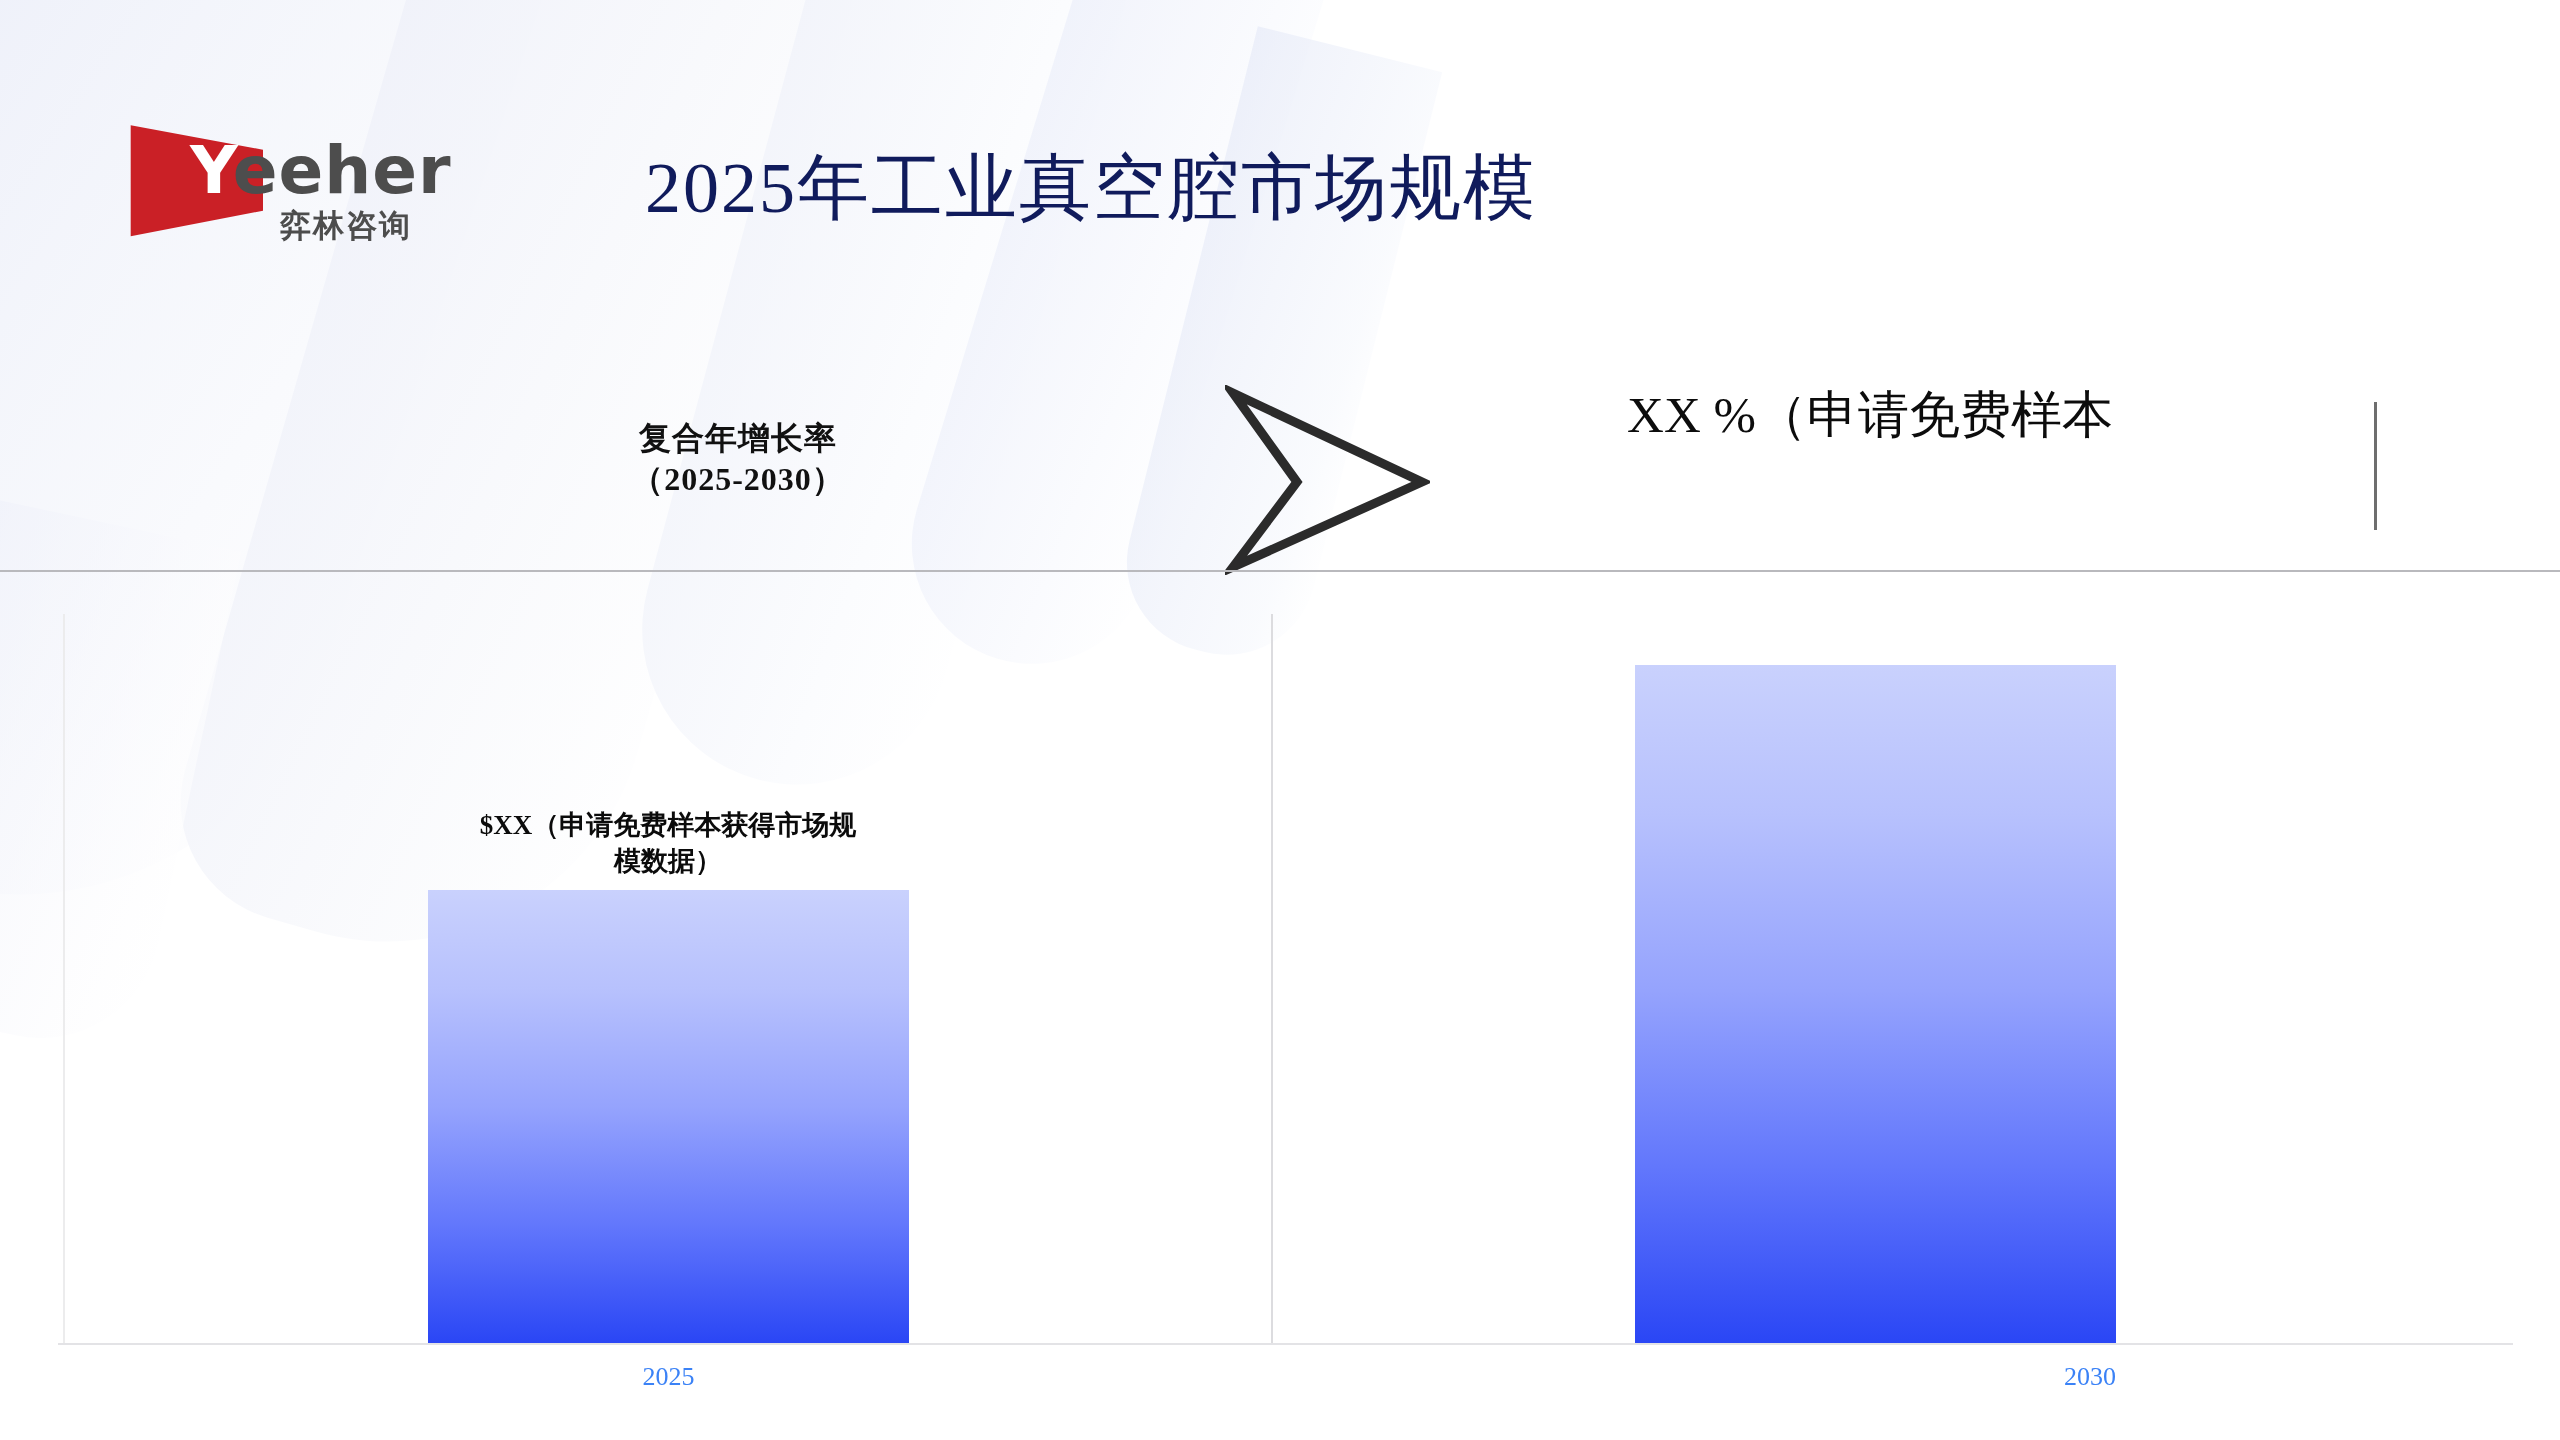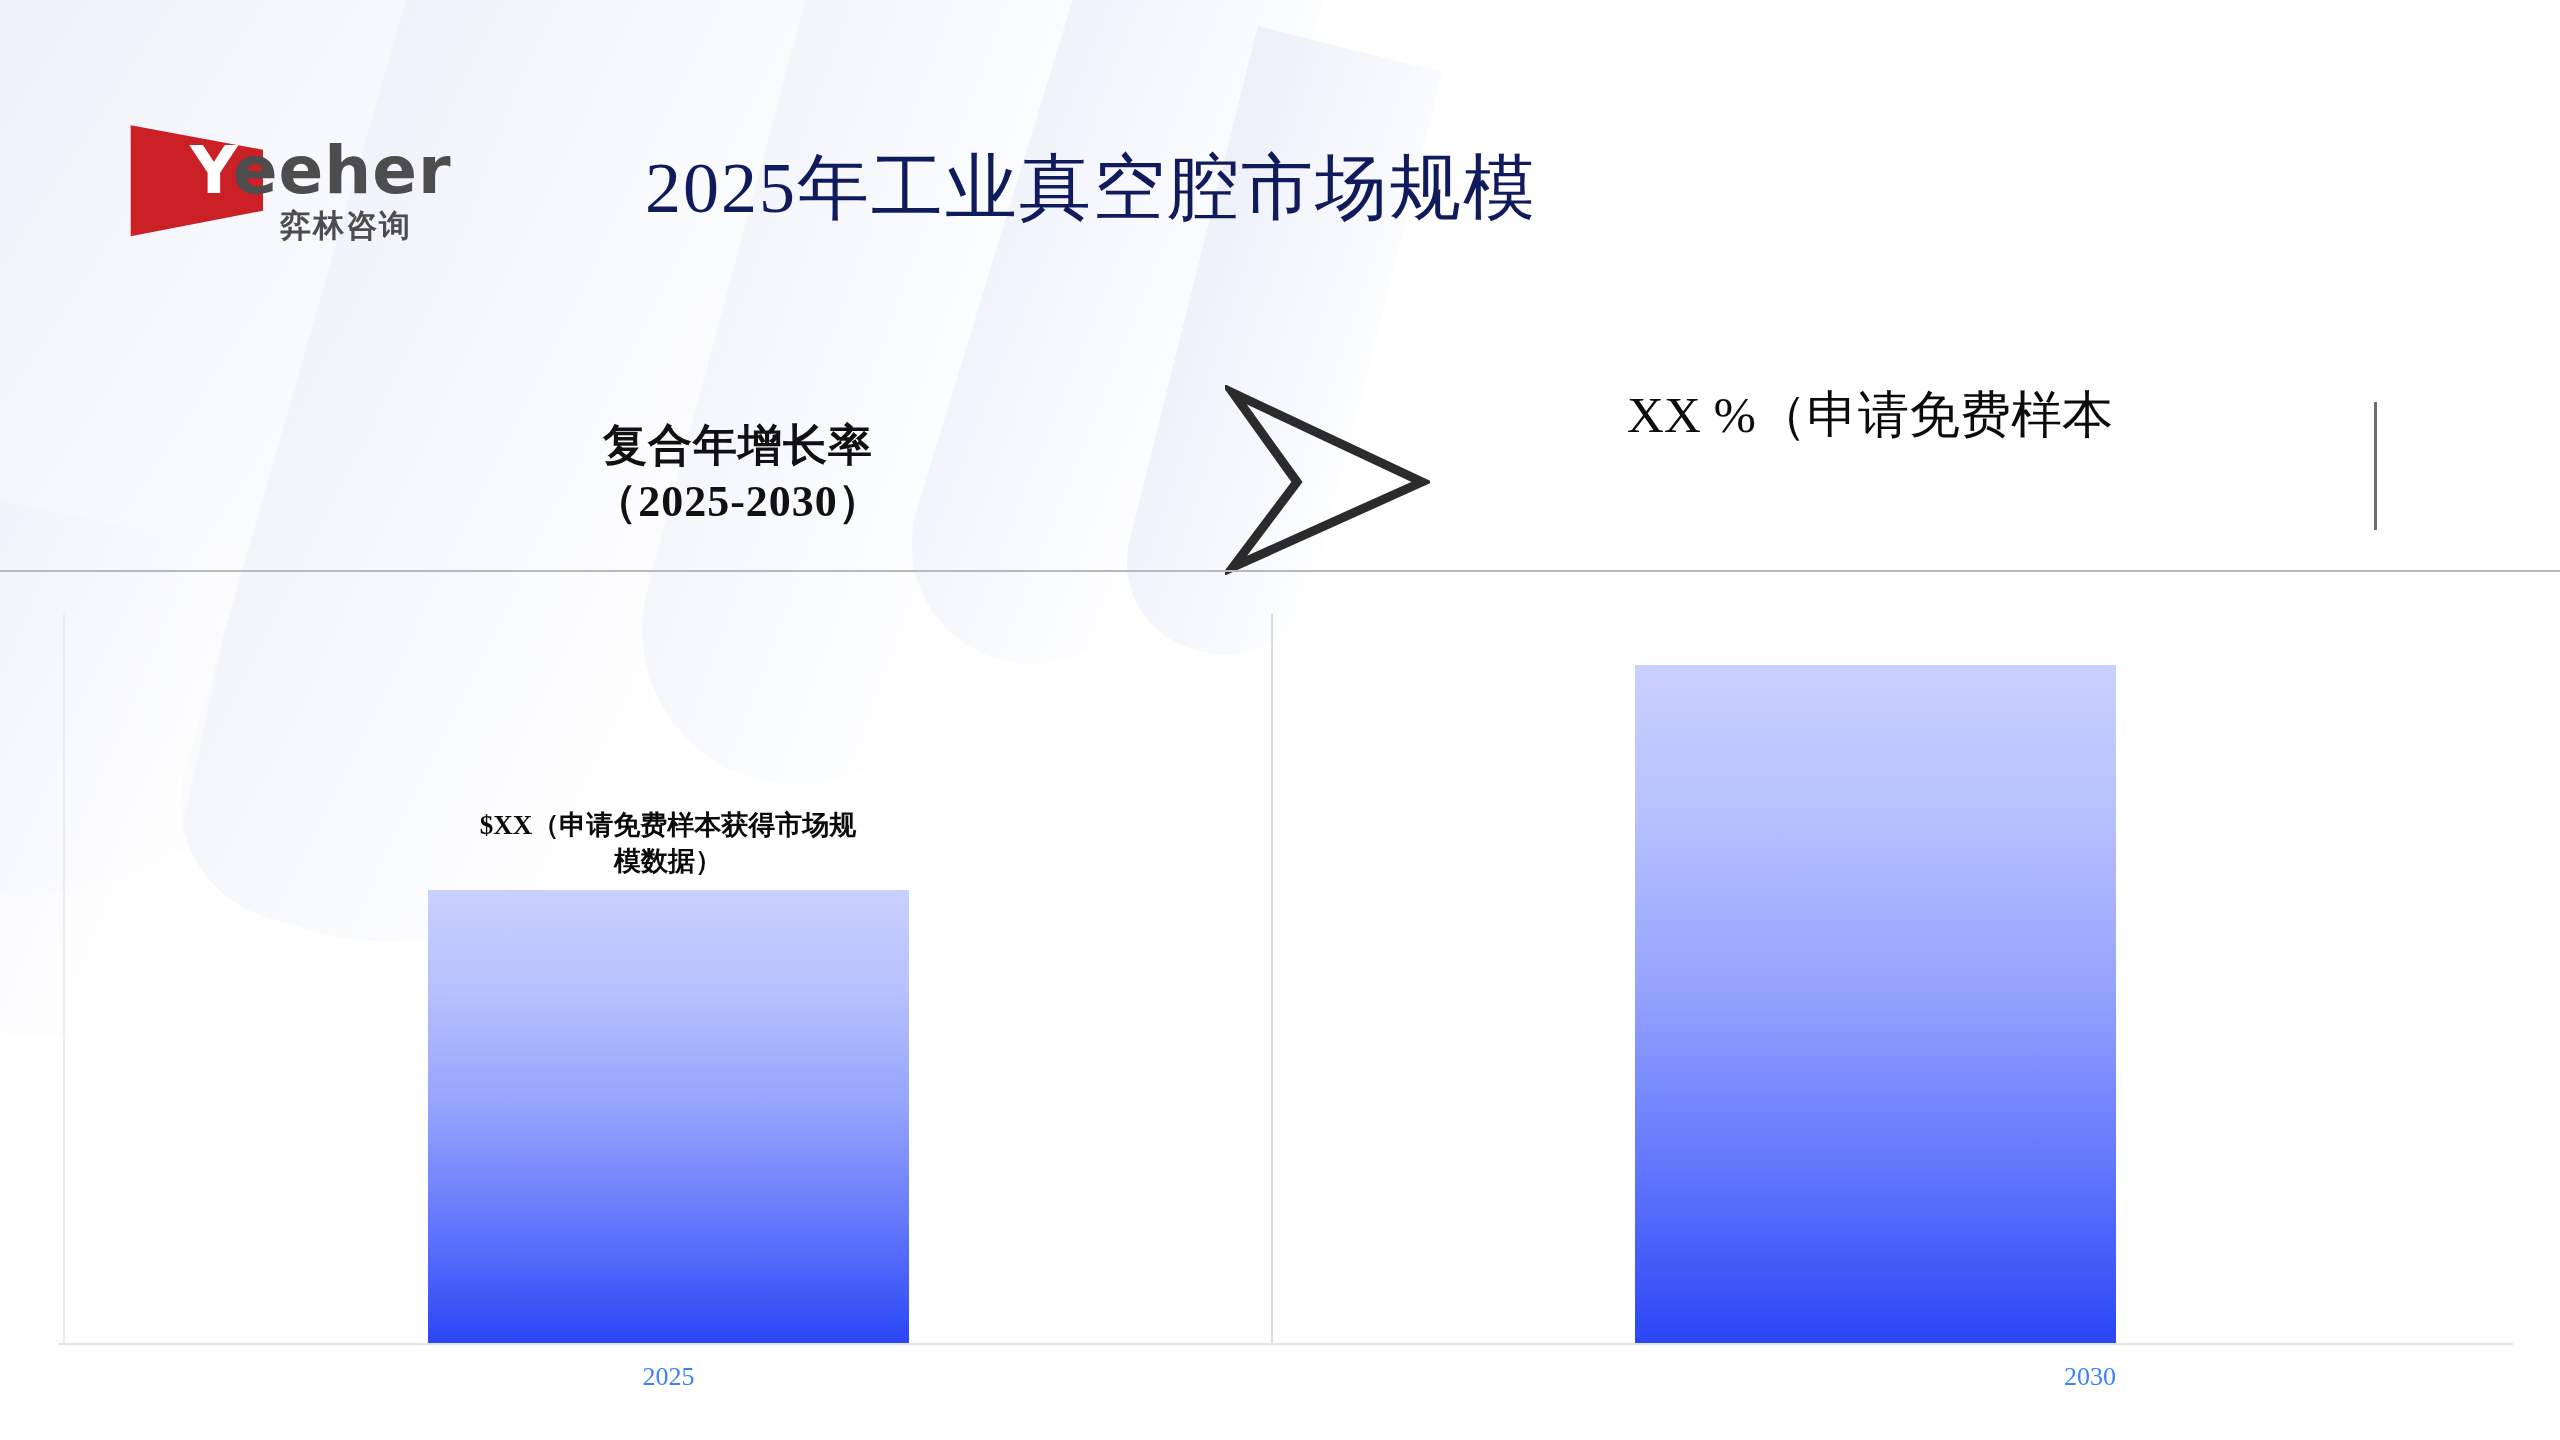--- a/index.html
+++ b/index.html
@@ -134,21 +134,21 @@
 
   
   #cagr-block {
     position: absolute;
     left: 548px;
     top: 418px;
     width: 380px;
     text-align: center;
     color: #111111;
     font-weight: 700;
-    font-size: 44px;
+    font-size: 32px;
     line-height: 1.28;
     letter-spacing: 1px;
   }
 
   
   #arrow {
     position: absolute;
     left: 1225px;
     top: 385px;
     width: 205px;

